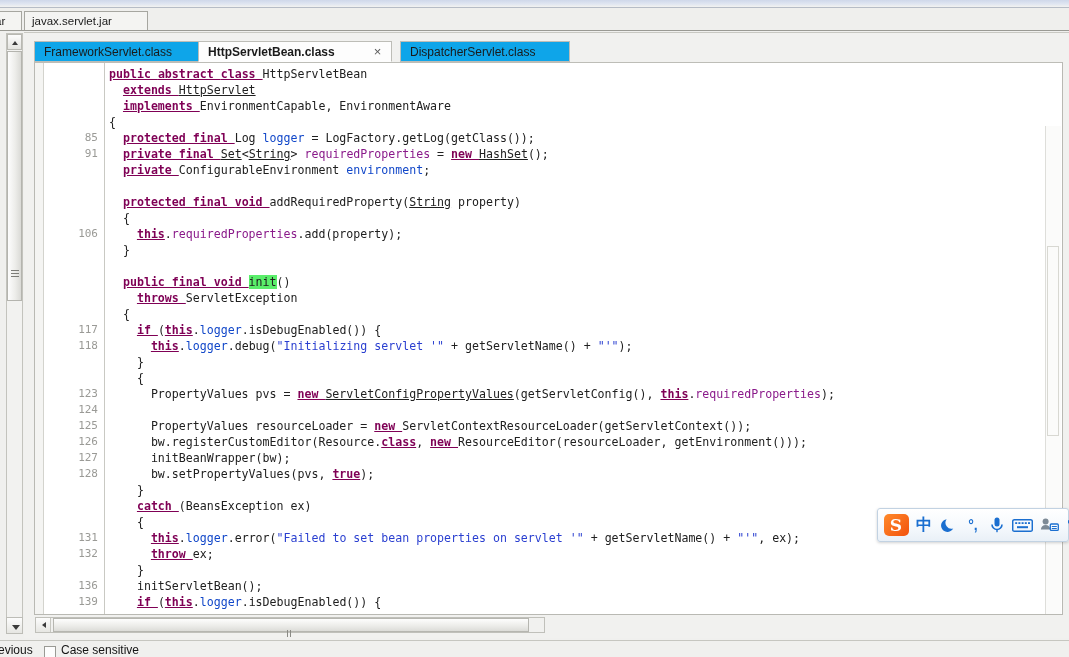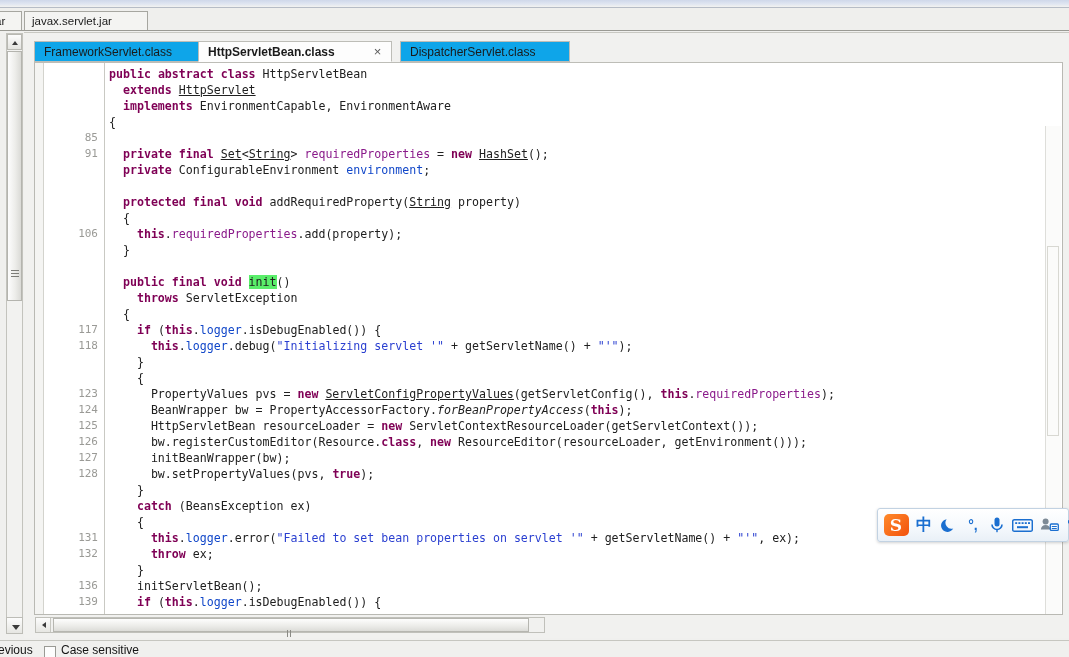--- a/index.html
+++ b/index.html
@@ -143,21 +143,21 @@
     font-family: "DejaVu Sans Mono", monospace;
     font-size: 11px; color: #9a9a96;
   }
   .ctext {
     position: absolute; left: 74px;
     font-family: "DejaVu Sans Mono", monospace;
     font-size: 11.6px;
     color: #202020;
     letter-spacing: 0px;
   }
-  .kw   { color: #7f0055; font-weight: bold; }
+  .kw   { color: #7f0055; font-weight: bold; text-decoration: underline; }
   .str  { color: #2a3fd0; }
   .fld  { color: #1147c9; }
   .fld2 { color: #8a1a8a; }
   .cls  { text-decoration: underline; }
   .ital { font-style: italic; }
   .hl   { background: #5aee6a; }
   .plain{ color: #202020; }
 
   
   .hscroll {
@@ -304,39 +304,39 @@
 
   <div class="code-pane">
     <div class="gutter-band"></div>
     <div class="gutter-band2"></div>
     <div class="vline"></div>
     <div class="code-rows" id="code-rows">
         <div class="row"><span class="lnum"></span><span class="ctext"><span class="kw">public </span><span class="kw">abstract </span><span class="kw">class </span><span class="plain">HttpServletBean</span></span></div>
         <div class="row"><span class="lnum"></span><span class="ctext"><span class="plain">  </span><span class="kw">extends </span><span class="cls">HttpServlet</span></span></div>
         <div class="row"><span class="lnum"></span><span class="ctext"><span class="plain">  </span><span class="kw">implements </span><span class="plain">EnvironmentCapable, EnvironmentAware</span></span></div>
         <div class="row"><span class="lnum"></span><span class="ctext"><span class="plain">{</span></span></div>
-        <div class="row"><span class="lnum">85</span></div>
+        <div class="row"><span class="lnum">85</span><span class="ctext"><span class="plain">  </span><span class="kw">protected final </span><span class="plain">Log </span><span class="fld">logger</span><span class="plain"> = LogFactory.getLog(getClass());</span></span></div>
         <div class="row"><span class="lnum">91</span><span class="ctext"><span class="plain">  </span><span class="kw">private final </span><span class="cls">Set</span><span class="plain">&lt;</span><span class="cls">String</span><span class="plain">&gt; </span><span class="fld2">requiredProperties</span><span class="plain"> = </span><span class="kw">new </span><span class="cls">HashSet</span><span class="plain">();</span></span></div>
         <div class="row"><span class="lnum"></span><span class="ctext"><span class="plain">  </span><span class="kw">private </span><span class="plain">ConfigurableEnvironment </span><span class="fld">environment</span><span class="plain">;</span></span></div>
         <div class="row"><span class="lnum"></span><span class="ctext"></span></div>
         <div class="row"><span class="lnum"></span><span class="ctext"><span class="plain">  </span><span class="kw">protected final void </span><span class="plain">addRequiredProperty(</span><span class="cls">String</span><span class="plain"> property)</span></span></div>
         <div class="row"><span class="lnum"></span><span class="ctext"><span class="plain">  {</span></span></div>
         <div class="row"><span class="lnum">106</span><span class="ctext"><span class="plain">    </span><span class="kw">this</span><span class="plain">.</span><span class="fld2">requiredProperties</span><span class="plain">.add(property);</span></span></div>
         <div class="row"><span class="lnum"></span><span class="ctext"><span class="plain">  }</span></span></div>
         <div class="row"><span class="lnum"></span><span class="ctext"></span></div>
         <div class="row"><span class="lnum"></span><span class="ctext"><span class="plain">  </span><span class="kw">public final void </span><span class="hl">init</span><span class="plain">()</span></span></div>
         <div class="row"><span class="lnum"></span><span class="ctext"><span class="plain">    </span><span class="kw">throws </span><span class="plain">ServletException</span></span></div>
         <div class="row"><span class="lnum"></span><span class="ctext"><span class="plain">  {</span></span></div>
         <div class="row"><span class="lnum">117</span><span class="ctext"><span class="plain">    </span><span class="kw">if </span><span class="plain">(</span><span class="kw">this</span><span class="plain">.</span><span class="fld">logger</span><span class="plain">.isDebugEnabled()) {</span></span></div>
         <div class="row"><span class="lnum">118</span><span class="ctext"><span class="plain">      </span><span class="kw">this</span><span class="plain">.</span><span class="fld">logger</span><span class="plain">.debug(</span><span class="str">"Initializing servlet '"</span><span class="plain"> + getServletName() + </span><span class="str">"'"</span><span class="plain">);</span></span></div>
         <div class="row"><span class="lnum"></span><span class="ctext"><span class="plain">    }</span></span></div>
         <div class="row"><span class="lnum"></span><span class="ctext"><span class="plain">    {</span></span></div>
         <div class="row"><span class="lnum">123</span><span class="ctext"><span class="plain">      PropertyValues pvs = </span><span class="kw">new </span><span class="cls">ServletConfigPropertyValues</span><span class="plain">(getServletConfig(), </span><span class="kw">this</span><span class="plain">.</span><span class="fld2">requiredProperties</span><span class="plain">);</span></span></div>
-        <div class="row"><span class="lnum">124</span><span class="ctext"><span class="plain">      BeanWrapper bw = PropertyAccessorFactory.</span><span class="ital">forBeanPropertyAccess</span><span class="plain">(</span><span class="kw">this</span><span class="plain">);</span></span></div>
-        <div class="row"><span class="lnum">125</span><span class="ctext"><span class="plain">      HttpServletBean resourceLoader = </span><span class="kw">new </span><span class="plain">ServletContextResourceLoader(getServletContext());</span></span></div>
+        <div class="row"><span class="lnum">124</span></div>
+        <div class="row"><span class="lnum">125</span><span class="ctext"><span class="plain">      PropertyValues resourceLoader = </span><span class="kw">new </span><span class="plain">ServletContextResourceLoader(getServletContext());</span></span></div>
         <div class="row"><span class="lnum">126</span><span class="ctext"><span class="plain">      bw.registerCustomEditor(Resource.</span><span class="kw">class</span><span class="plain">, </span><span class="kw">new </span><span class="plain">ResourceEditor(resourceLoader, getEnvironment()));</span></span></div>
         <div class="row"><span class="lnum">127</span><span class="ctext"><span class="plain">      initBeanWrapper(bw);</span></span></div>
         <div class="row"><span class="lnum">128</span><span class="ctext"><span class="plain">      bw.setPropertyValues(pvs, </span><span class="kw">true</span><span class="plain">);</span></span></div>
         <div class="row"><span class="lnum"></span><span class="ctext"><span class="plain">    }</span></span></div>
         <div class="row"><span class="lnum"></span><span class="ctext"><span class="plain">    </span><span class="kw">catch </span><span class="plain">(BeansException ex)</span></span></div>
         <div class="row"><span class="lnum"></span><span class="ctext"><span class="plain">    {</span></span></div>
         <div class="row"><span class="lnum">131</span><span class="ctext"><span class="plain">      </span><span class="kw">this</span><span class="plain">.</span><span class="fld">logger</span><span class="plain">.error(</span><span class="str">"Failed to set bean properties on servlet '"</span><span class="plain"> + getServletName() + </span><span class="str">"'"</span><span class="plain">, ex);</span></span></div>
         <div class="row"><span class="lnum">132</span><span class="ctext"><span class="plain">      </span><span class="kw">throw </span><span class="plain">ex;</span></span></div>
         <div class="row"><span class="lnum"></span><span class="ctext"><span class="plain">    }</span></span></div>
         <div class="row"><span class="lnum">136</span><span class="ctext"><span class="plain">    initServletBean();</span></span></div>

